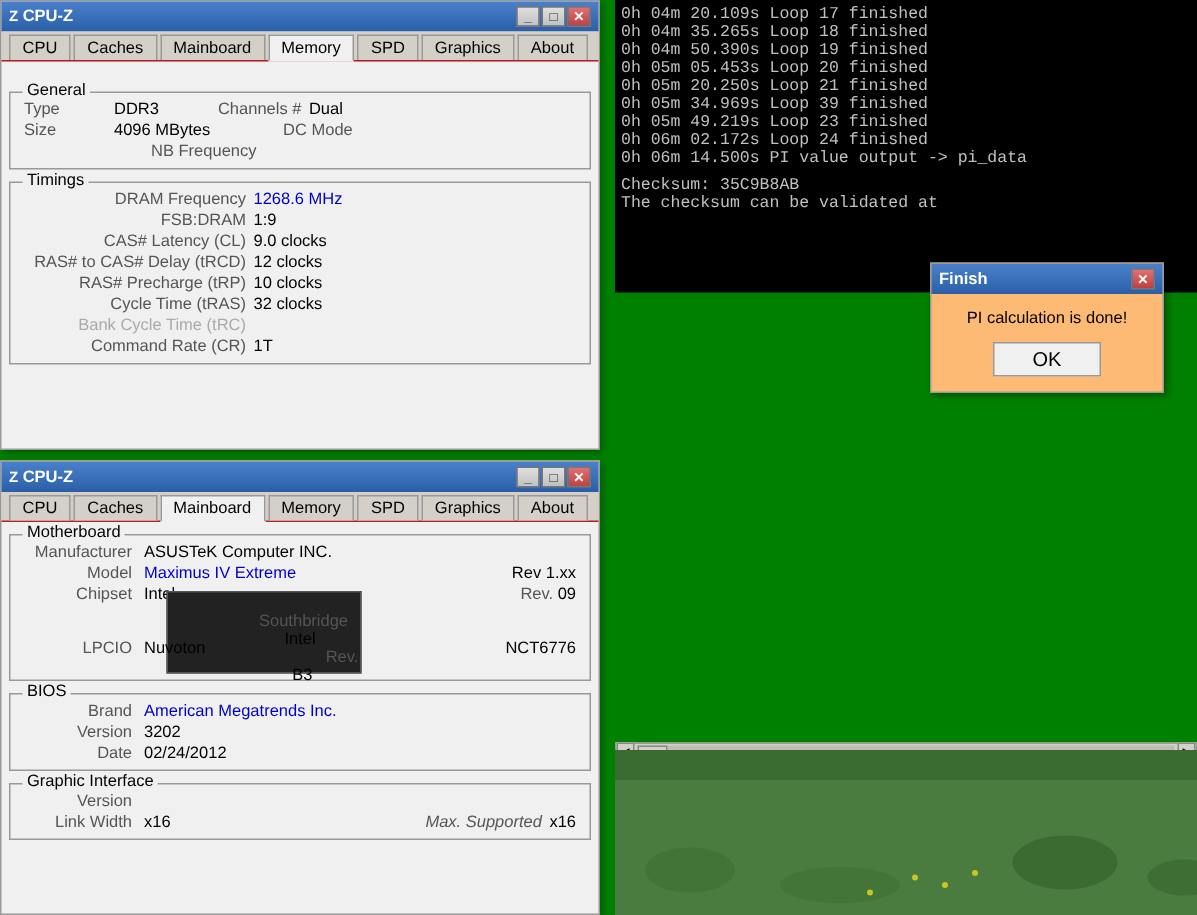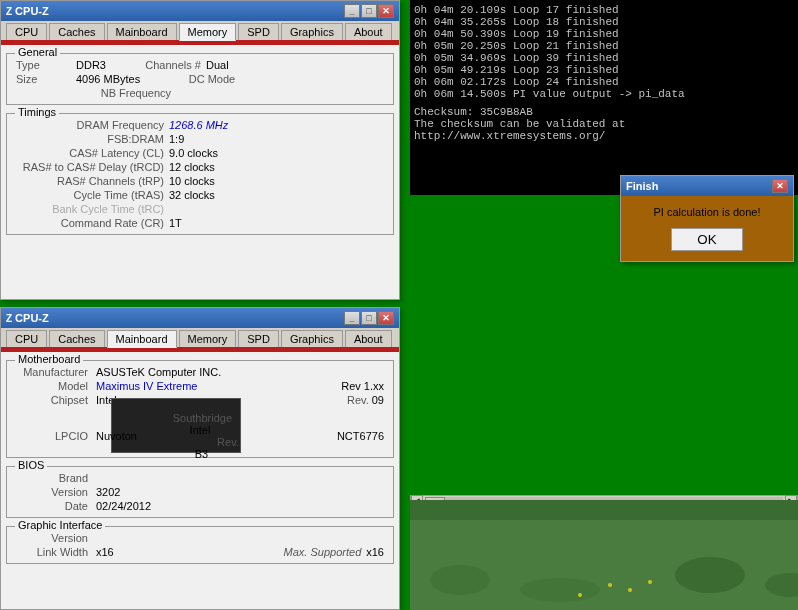--- a/index.html
+++ b/index.html
@@ -56,21 +56,21 @@
       justify-content: center;
       cursor: pointer;
       font-family: Arial;
     }
     .win-btn.close { background: linear-gradient(to bottom, #e07070, #c04040); color: white; }
 
     
     .tab-bar {
       display: flex;
       background: #d4d0c8;
-      border-bottom: 5px solid #b91c1c;
+      border-bottom: 1px solid #b91c1c;
       padding: 2px 5px 0;
       gap: 2px;
     }
     .tab {
       padding: 2px 8px;
       border: 1px solid #999;
       border-bottom: none;
       background: #d4d0c8;
       cursor: pointer;
       font-size: 11px;
@@ -128,22 +128,22 @@
       font-size: 11px;
       padding: 4px;
       overflow: hidden;
     }
 
     
     #finish-dialog {
       position: absolute;
       left: 620px;
       top: 175px;
-      width: 174px;
-      background: #a16207;
+      width: 156px;
+      background: #fdba74;
       border: 1px solid #999;
       box-shadow: 2px 2px 5px rgba(0,0,0,0.4);
       z-index: 10;
     }
 
     
     #bottom-green {
       position: absolute;
       left: 410px;
       top: 500px;
@@ -200,21 +200,21 @@
 
     .divider-row {
       display: flex;
       padding: 1px 8px;
       align-items: center;
     }
     .d-label { min-width: 150px; color: #555; text-align: right; padding-right: 5px; font-size: 11px; }
     .d-value { color: #000; font-size: 11px; }
 
     
-    .val-blue { color: #0000cc; font-style: italic; }
+    .val-blue { color: #0000cc; }
 
     .mb-row {
       display: flex;
       padding: 1px 5px;
       align-items: center;
     }
     .mb-label { min-width: 80px; color: #555; text-align: right; padding-right: 8px; font-size: 11px; }
     .mb-value { color: #000; font-size: 11px; flex: 1; }
     .mb-rev-label { color: #555; margin-left: 10px; padding-left: 46px; }
     .mb-rev-value { color: #000; margin-left: 3px; }
@@ -237,21 +237,21 @@
   <div class="tab-bar">
     <div class="tab">CPU</div>
     <div class="tab">Caches</div>
     <div class="tab">Mainboard</div>
     <div class="tab active">Memory</div>
     <div class="tab">SPD</div>
     <div class="tab">Graphics</div>
     <div class="tab">About</div>
   </div>
 
-  <div class="section-box" style="margin-top:8px;">
+  <div class="section-box" style="margin-top:20px;">
     <span class="section-label">General</span>
     <div class="gen-row">
       <span class="gen-label">Type</span>
       <span class="gen-value">DDR3</span>
       <span class="gen-label2">Channels #</span>
       <span class="gen-value2">Dual</span>
     </div>
     <div class="gen-row">
       <span class="gen-label">Size</span>
       <span class="gen-value">4096 MBytes</span>
@@ -276,21 +276,21 @@
     </div>
     <div class="divider-row">
       <span class="d-label">CAS# Latency (CL)</span>
       <span class="d-value">9.0 clocks</span>
     </div>
     <div class="divider-row">
       <span class="d-label">RAS# to CAS# Delay (tRCD)</span>
       <span class="d-value">12 clocks</span>
     </div>
     <div class="divider-row">
-      <span class="d-label">RAS# Channels (tRP)</span>
+      <span class="d-label">RAS# Precharge (tRP)</span>
       <span class="d-value">10 clocks</span>
     </div>
     <div class="divider-row">
       <span class="d-label">Cycle Time (tRAS)</span>
       <span class="d-value">32 clocks</span>
     </div>
     <div class="divider-row">
       <span class="d-label" style="color:#aaa;">Bank Cycle Time (tRC)</span>
       <span class="d-value"></span>
     </div>
@@ -354,20 +354,21 @@
         <span class="mb-value">Nuvoton</span>
         <span class="mb-rev-value" style="margin-left:40px;">NCT6776</span>
       </div>
     </div>
   </div>
 
   <div class="section-box" style="margin-top:8px;">
     <span class="section-label">BIOS</span>
     <div class="mb-row">
       <span class="mb-label">Brand</span>
+      <span class="mb-value" style="color:#00c;">American Megatrends Inc.</span>
     </div>
     <div class="mb-row">
       <span class="mb-label">Version</span>
       <span class="mb-value">3202</span>
     </div>
     <div class="mb-row">
       <span class="mb-label">Date</span>
       <span class="mb-value">02/24/2012</span>
     </div>
   </div>
@@ -383,28 +384,28 @@
       <span style="color:#555;margin-left:10px;font-style:italic;">Max. Supported</span>
       <span style="margin-left:5px;">x16</span>
     </div>
   </div>
 </div>
 
 <div id="terminal">
   <div>0h 04m 20.109s Loop 17 finished</div>
   <div>0h 04m 35.265s Loop 18 finished</div>
   <div>0h 04m 50.390s Loop 19 finished</div>
+  <div>0h 05m 05.453s Loop 20 finished</div>
   <div>0h 05m 20.250s Loop 21 finished</div>
   <div>0h 05m 34.969s Loop 39 finished</div>
   <div>0h 05m 49.219s Loop 23 finished</div>
   <div>0h 06m 02.172s Loop 24 finished</div>
   <div>0h 06m 14.500s PI value output -&gt; pi_data</div>
   <div style="margin-top:6px;">Checksum: 35C9B8AB</div>
   <div>The checksum can be validated at</div>
-  <div>http://www.xtremesystems.org/</div>
 </div>
 
 <div id="finish-dialog">
   <div class="window-titlebar">
     <div class="window-title-left">
       <span>Finish</span>
     </div>
     <div class="window-controls">
       <div class="win-btn close">✕</div>
     </div>

